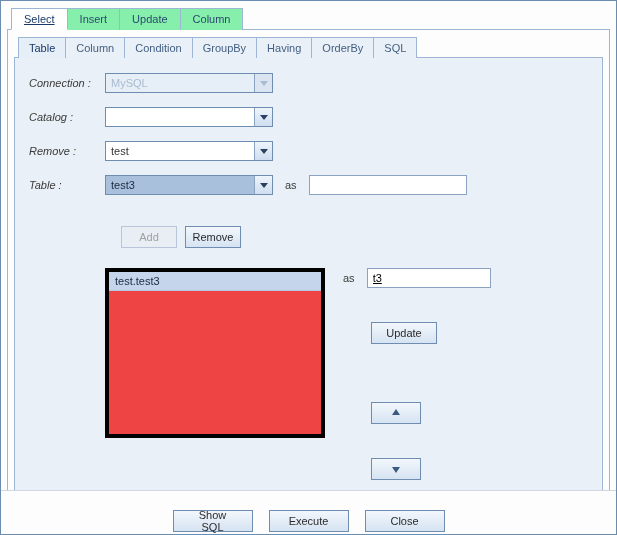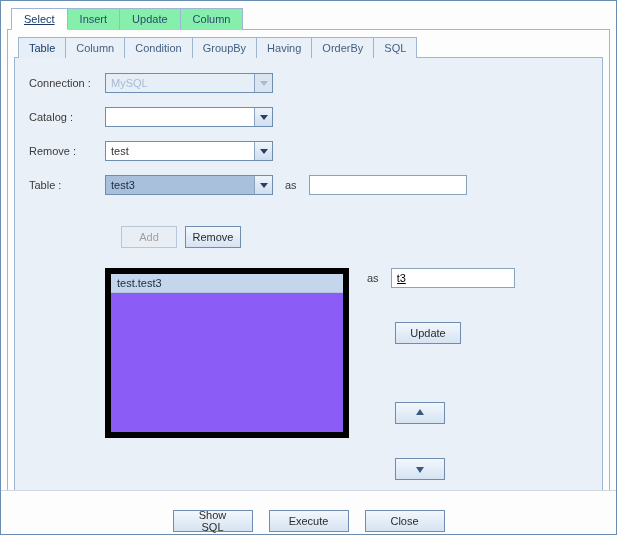--- a/index.html
+++ b/index.html
@@ -142,20 +142,21 @@
   }
   .form-row {
     display: flex;
     align-items: center;
     margin-bottom: 12px;
     min-height: 22px;
   }
   .form-label {
     width: 76px;
     color: #3a3a3a;
+    font-style: italic;
   }
   .combo {
     width: 168px;
     height: 20px;
     border: 1px solid #6f8db0;
     background: #fff;
     display: flex;
     align-items: center;
     position: relative;
   }
@@ -239,24 +240,24 @@
     margin-left: 92px;
     margin-bottom: 20px;
     margin-top: 14px;
   }
   .list-area {
     display: flex;
     gap: 18px;
     margin-left: 76px;
   }
   .listbox {
-    width: 244px;
+    width: 220px;
     height: 170px;
-    border: 6px solid #000000;
-    background: #8b5cf6;
+    border: 4px solid #000000;
+    background: #ef4444;
     overflow: auto;
   }
   .list-item {
     padding: 3px 6px;
     background: #c5d6ec;
     color: #1a2a3f;
     border-bottom: 1px solid #b2c6df;
   }
   .side-controls {
     display: flex;

